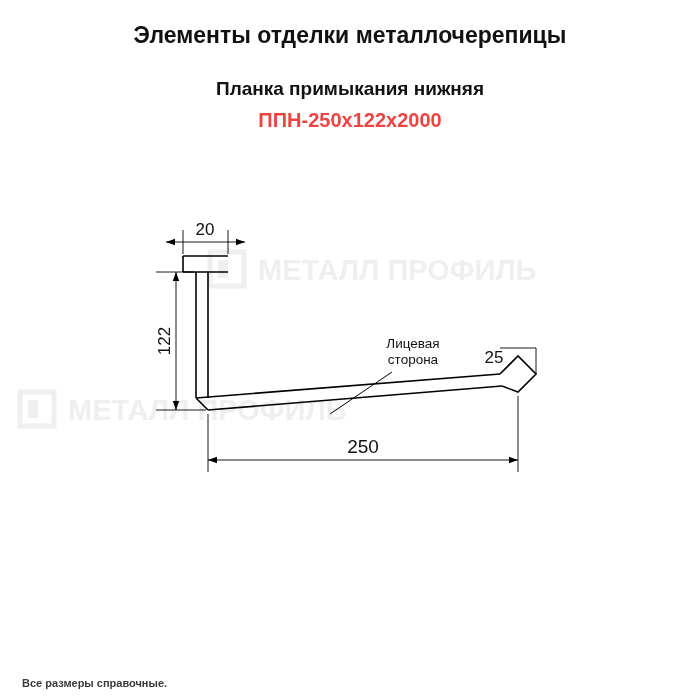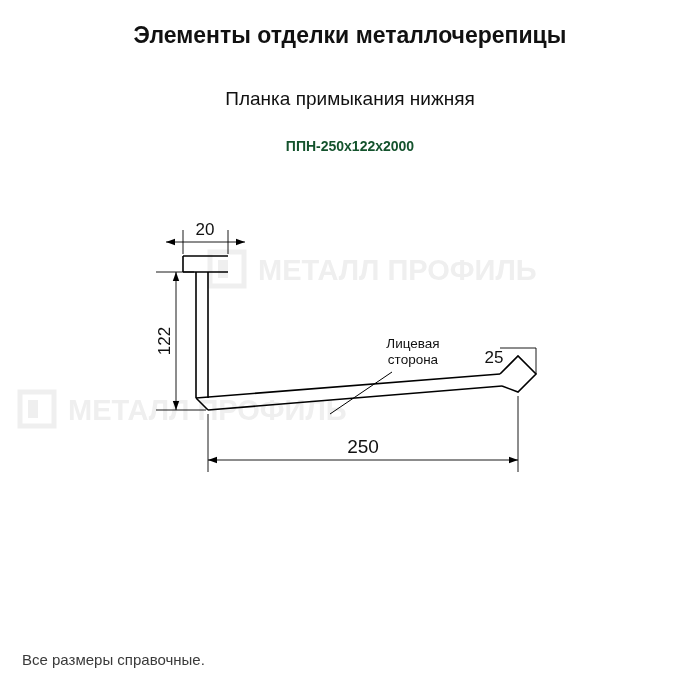--- a/index.html
+++ b/index.html
@@ -30,47 +30,48 @@
   }
   .title-main {
     font-size: 23px;
     font-weight: bold;
     letter-spacing: 0px;
     line-height: 30px;
     color: #111;
   }
   .title-sub {
     font-size: 19px;
-    font-weight: normal;
+    font-weight: bold;
     line-height: 28px;
-    margin-top: 35px;
+    margin-top: 25px;
     color: #111;
   }
   .title-code {
-    font-size: 14px;
+    font-size: 20px;
     font-weight: bold;
     line-height: 26px;
-    margin-top: 20px;
-    color: #14532d;
+    margin-top: 4px;
+    color: #ef4444;
   }
   .drawing {
     position: absolute;
     top: 160px;
     left: 0;
     width: 700px;
     height: 380px;
   }
   .footer {
     position: absolute;
     left: 22px;
-    bottom: 32px;
+    bottom: 8px;
     width: 660px;
-    font-size: 15px;
+    font-size: 11px;
     line-height: 17px;
     color: #3a3a3a;
+    font-weight: bold;
   }
   .footer div { white-space: nowrap; }
   svg { display: block; }
   .wm text {
     font-family: "Liberation Sans", sans-serif;
     font-weight: bold;
     fill: #efefef;
   }
 </style>
 </head>

